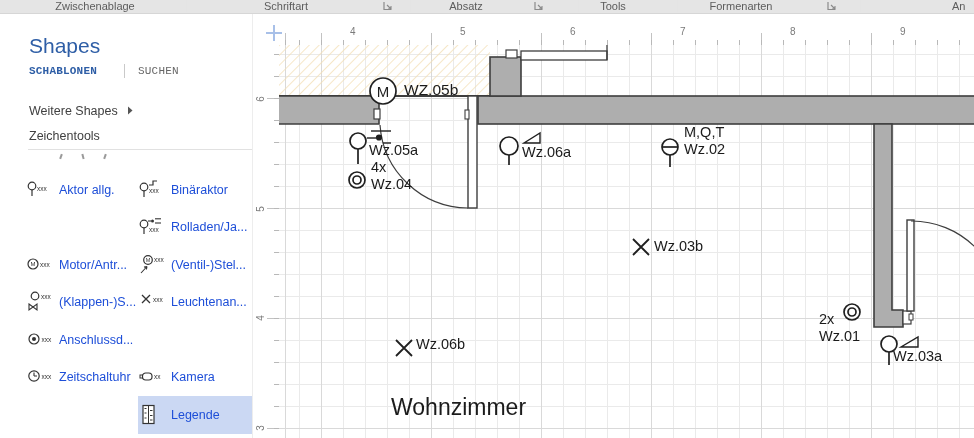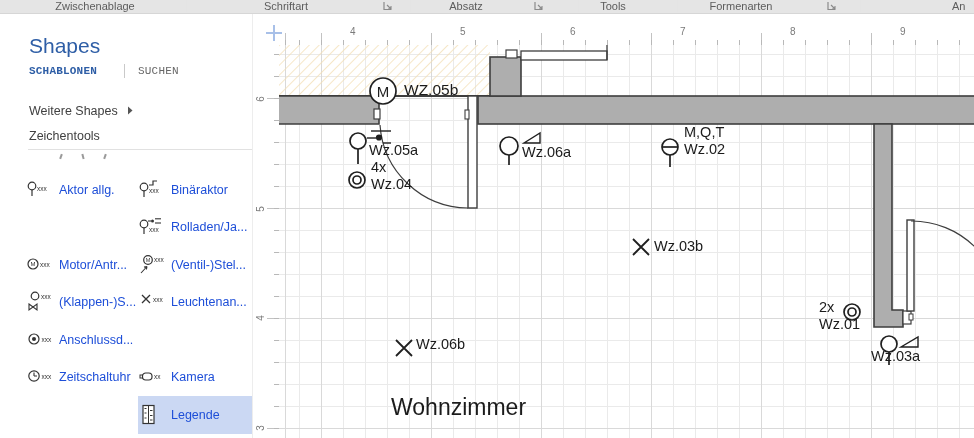--- a/index.html
+++ b/index.html
@@ -331,21 +331,21 @@
       <div>4x</div>
       <div>Wz.04</div>
     </div>
     <div class="anno" style="left:243px;top:99px">Wz.06a</div>
     <div class="anno" style="left:405px;top:79px">
       <div>M,Q,T</div>
       <div>Wz.02</div>
     </div>
     <div class="anno" style="left:375px;top:193px">Wz.03b</div>
     <div class="anno" style="left:137px;top:291px">Wz.06b</div>
-    <div class="anno" style="left:540px;top:254px">
+    <div class="anno" style="left:540px;top:266px">
       <div>2x</div>
       <div>Wz.01</div>
     </div>
-    <div class="anno" style="left:592px;top:303px">Wz.03a</div>
+    <div class="anno" style="left:614px;top:303px">Wz.03a</div>
 
     <div id="room-label" style="left:112px;top:349px">Wohnzimmer</div>
   </div>
 </div>
 
 </body></html>

